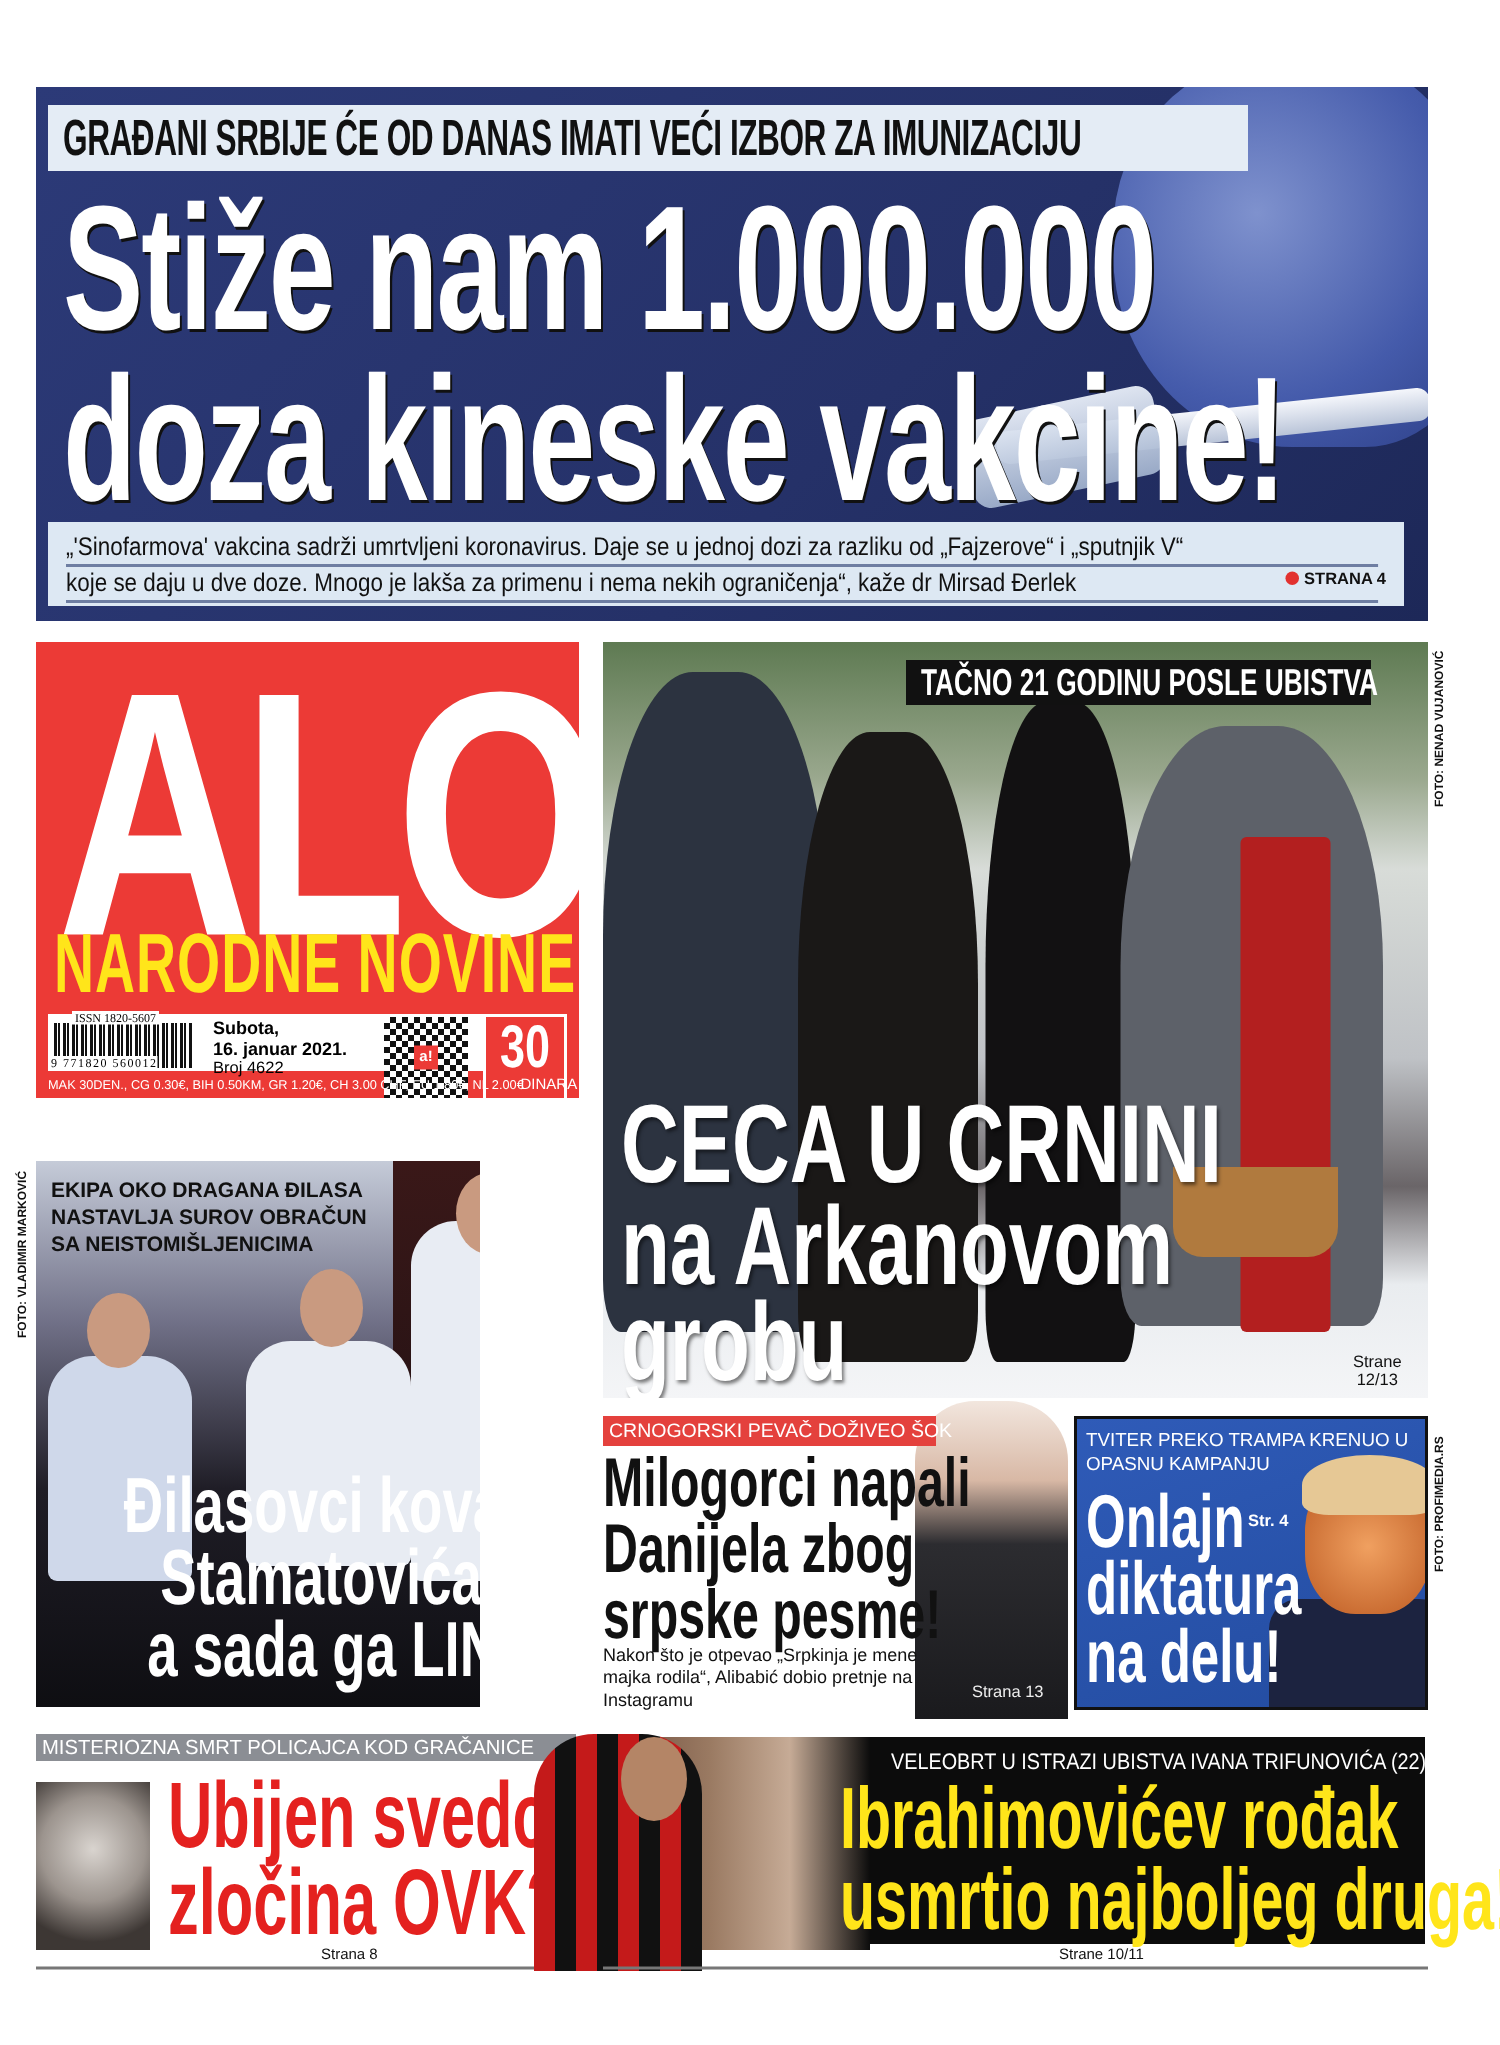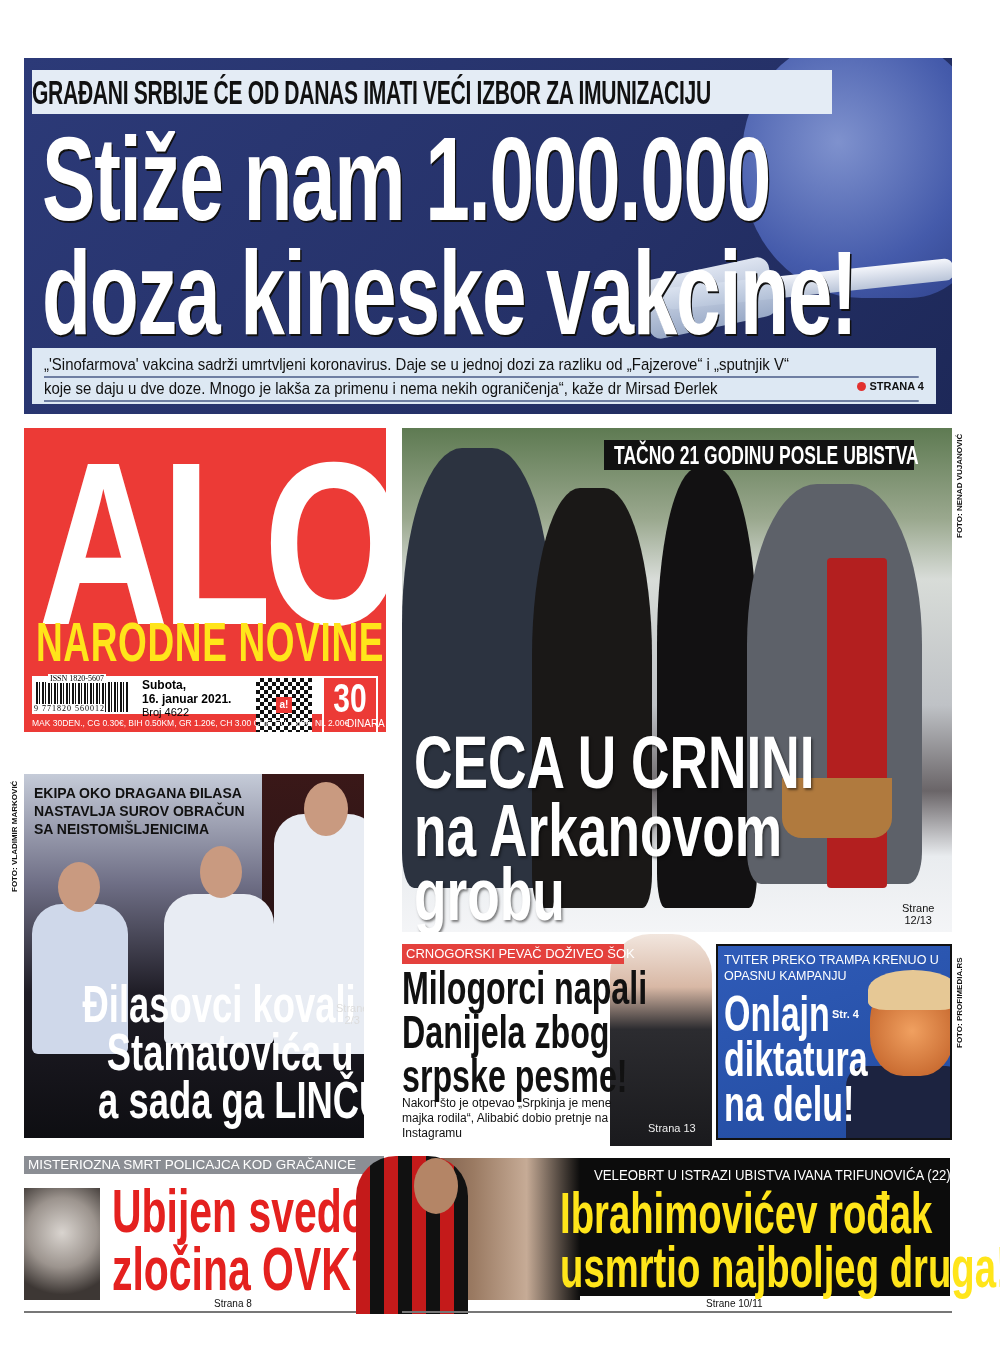--- a/index.html
+++ b/index.html
@@ -2,21 +2,21 @@
 <html><head>
 <meta charset="utf-8">
 <style>
   *{box-sizing:border-box;margin:0;padding:0;}
   body{width:1000px;height:1363px;background:#fff;position:relative;overflow:hidden;font-family:"Liberation Sans",sans-serif;}
   
   #top{position:absolute;left:24px;top:58px;width:928px;height:356px;background:linear-gradient(135deg,#2c3a78 0%,#253168 60%,#1d2858 100%);overflow:hidden;}
   #top .glove{position:absolute;right:-30px;top:-20px;width:240px;height:260px;border-radius:45% 40% 30% 50%;background:radial-gradient(circle at 40% 40%,#8fa3e0,#4b63b8 60%,#2f4390);opacity:.85;}
   #top .vial{position:absolute;left:620px;top:210px;width:130px;height:60px;border-radius:12px;background:linear-gradient(180deg,#e8eef8,#9fb0cc);transform:rotate(-12deg);opacity:.95;}
   #top .syringe{position:absolute;left:640px;top:215px;width:290px;height:22px;border-radius:8px;background:linear-gradient(180deg,#f4f6fb,#b9c4d8);transform:rotate(-6deg);}
-  #kicker{position:absolute;left:8px;top:12px;height:44px;width:800px;background:#e4ecf5;display:flex;align-items:center;}
+  #kicker{position:absolute;left:8px;top:12px;height:44px;width:800px;background:#e4ecf5;display:flex;align-items:center;padding-left:10px;}
   #kicker span{font-size:34px;font-weight:bold;color:#111;transform:scaleX(.62);transform-origin:left center;letter-spacing:-.5px;white-space:nowrap;}
   .bigline{position:absolute;left:18px;color:#fff;font-weight:bold;font-size:118px;line-height:118px;transform:scaleX(.68);transform-origin:left top;white-space:nowrap;letter-spacing:-2px;text-shadow:2px 2px 0 #111;}
   #deck{position:absolute;left:8px;top:290px;width:904px;height:56px;background:#dde8f3;padding:6px 12px 0 12px;}
   #deck .dl{font-size:17px;color:#111;border-bottom:2px solid #6e7ea2;height:24px;line-height:22px;white-space:nowrap;transform:scaleX(.88);transform-origin:left top;width:113%;}
   #deck .pg{position:absolute;right:12px;top:32px;font-size:11px;font-weight:bold;color:#111;}
   #deck .pg b{display:inline-block;width:9px;height:9px;border-radius:50%;background:#e2312f;margin-right:3px;vertical-align:-1px;}
   
   #mast{position:absolute;left:24px;top:428px;width:362px;height:304px;background:#ec3a36;}
   #mast .alo{position:absolute;left:14px;top:0px;color:#fff;font-weight:bold;font-size:232px;line-height:232px;letter-spacing:-10px;transform:scaleX(.78);transform-origin:left top;white-space:nowrap;}
   #mast .nn{position:absolute;left:12px;top:186px;color:#ffe51a;font-weight:bold;font-size:56px;line-height:56px;transform:scaleX(.66);transform-origin:left top;white-space:nowrap;letter-spacing:1px;}
@@ -35,21 +35,21 @@
   
   .credit{position:absolute;font-size:8px;font-weight:bold;color:#111;writing-mode:vertical-rl;transform:rotate(180deg);white-space:nowrap;}
   
   #ceca{position:absolute;left:402px;top:428px;width:550px;height:504px;background:linear-gradient(180deg,#5e7a52 0%,#9aa88e 18%,#d8dcd8 30%,#bfc2c6 55%,#6a6568 72%,#e9ecef 85%,#f4f5f7 100%);overflow:hidden;}
   #ceca .p{position:absolute;border-radius:40% 40% 8% 8%;}
   #ceca .kick{position:absolute;left:170px;top:12px;height:30px;width:310px;background:#111;color:#fff;font-size:25px;font-weight:bold;line-height:30px;padding-left:10px;margin-left:32px;}
   #ceca .kick span{display:inline-block;transform:scaleX(.7);transform-origin:left center;white-space:nowrap;}
   #ceca .hl{position:absolute;left:12px;color:#fff;font-weight:bold;font-size:74px;line-height:70px;transform:scaleX(.72);transform-origin:left top;white-space:nowrap;text-shadow:2px 2px 3px rgba(0,0,0,.5);}
   #ceca .pg{position:absolute;left:500px;top:474px;font-size:11px;color:#111;text-align:center;line-height:12px;}
   
-  #djilas{position:absolute;left:24px;top:774px;width:340px;height:364px;background:linear-gradient(180deg,#c5cbd8 0%,#6f6f86 30%,#1f1d26 60%,#0e0e12 100%);overflow:hidden;padding-left:36px;}
+  #djilas{position:absolute;left:24px;top:774px;width:296px;height:364px;background:linear-gradient(180deg,#c5cbd8 0%,#6f6f86 30%,#1f1d26 60%,#0e0e12 100%);overflow:hidden;padding-left:36px;}
   #djilas .rightphoto{position:absolute;left:238px;top:0;width:124px;height:200px;background:linear-gradient(180deg,#3a1818,#241214);}
   #djilas .kick{position:absolute;left:10px;top:10px;font-size:14px;font-weight:bold;color:#111;line-height:18px;}
   #djilas .person{position:absolute;border-radius:30px 30px 6px 6px;background:#e8ecf3;}
   #djilas .head{position:absolute;border-radius:50%;background:#c99a80;}
   #djilas .hl{position:absolute;left:0;width:362px;text-align:center;color:#fff;font-weight:bold;font-size:52px;line-height:48px;white-space:nowrap;}
   #djilas .hl span{display:inline-block;transform:scaleX(.7);}
   #djilas .pg{position:absolute;left:312px;top:228px;font-size:11px;color:#ddd;text-align:center;line-height:12px;}
   
   #singer{position:absolute;left:402px;top:940px;width:310px;height:210px;}
   #singer .kick{position:absolute;left:0;top:4px;height:20px;width:222px;background:#e4413d;color:#fff;font-size:13px;line-height:20px;padding-left:4px;white-space:nowrap;}

